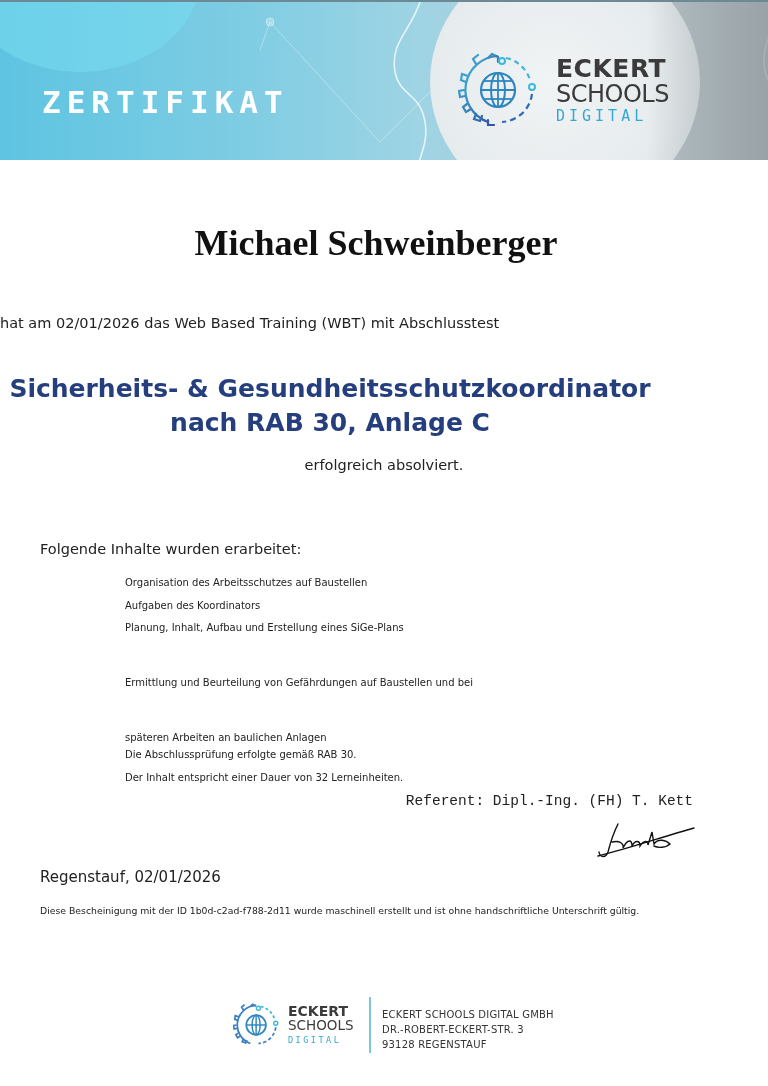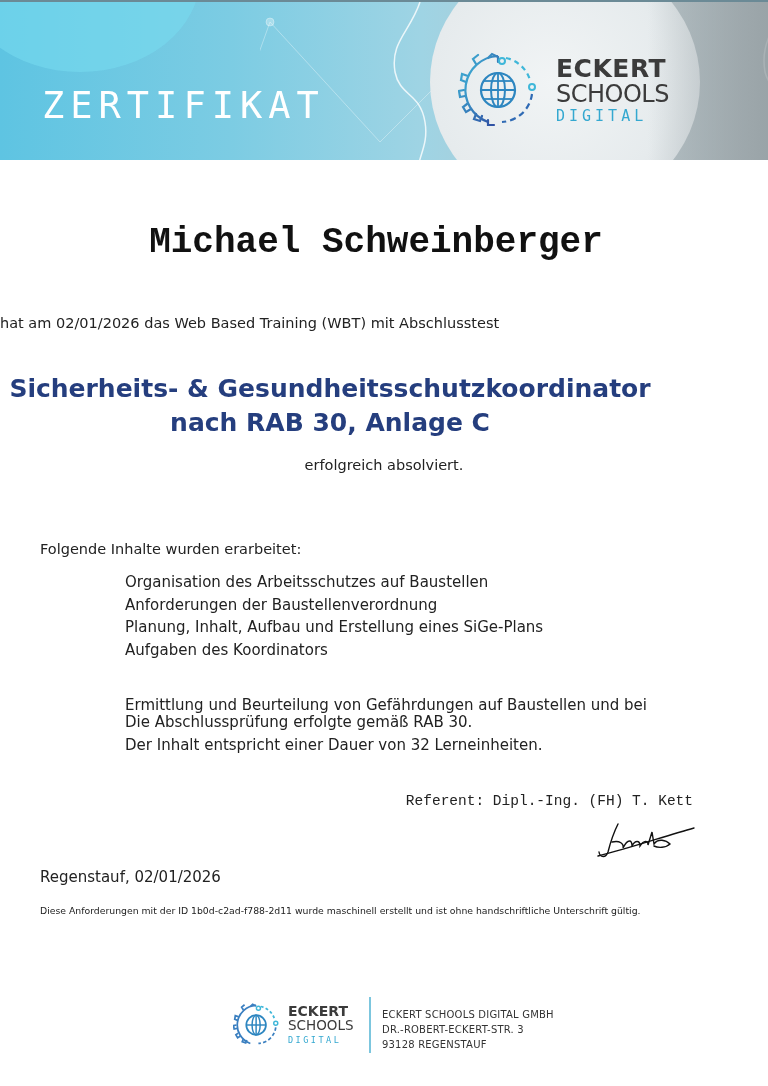--- a/index.html
+++ b/index.html
@@ -23,49 +23,49 @@
     position: absolute; left: 430px; top: -50px; width: 270px; height: 260px;
     border-radius: 50%;
     background: radial-gradient(circle at 45% 50%, #f1f4f5 0%, #e6ebed 60%, #d7dde0 100%);
   }
   .banner .right-shade {
     position: absolute; right: 0; top: 0; width: 120px; height: 160px;
     background: linear-gradient(90deg, rgba(160,170,174,0) 0%, rgba(150,160,164,0.8) 100%);
   }
   .title-zert {
     position: absolute; left: 42px; top: 82px;
-    font-family: "DejaVu Sans Mono", monospace; font-size: 37px; font-weight: normal;
+    font-family: "DejaVu Sans Mono", monospace; font-size: 31px; font-weight: bold;
     letter-spacing: 6px; color: #ffffff;
   }
   .logo-big { position: absolute; left: 458px; top: 48px; width: 230px; height: 80px; }
   .logo-big svg { position: absolute; left: 0; top: 0; }
   .logo-text { position: absolute; left: 98px; top: 6px; line-height: 1; }
   .logo-text .l1 { font-family: "DejaVu Sans", sans-serif; font-weight: bold; font-size: 25px; color: #3b3b3b; letter-spacing: 0.5px; }
   .logo-text .l2 { font-family: "DejaVu Sans", sans-serif; font-size: 24px; color: #3b3b3b; margin-top: 1px; letter-spacing: -0.5px; }
   .logo-text .l3 { font-family: "DejaVu Sans Mono", monospace; font-size: 15px; color: #34a8d0; letter-spacing: 4px; margin-top: 3px; }
 
   .name {
     position: absolute; left: 0; width: 752px; top: 222px; text-align: center;
-    font-family: Liberation Mono, monospace; font-weight: bold; font-size: 36px; color: #111;
+    font-family: Liberation Serif, serif; font-weight: bold; font-size: 36px; color: #111;
   }
   .intro {
     position: absolute; left: 0; width: 768px; top: 315px; 
     font-size: 14.5px; color: #222;
   }
   .course {
     position: absolute; left: 0; width: 660px; top: 372px; text-align: center;
     font-family: "DejaVu Sans", sans-serif; font-weight: bold; font-size: 25px; color: #253e7e;
     line-height: 34px;
   }
   .success {
     position: absolute; left: 0; width: 768px; top: 457px; text-align: center; font-size: 14.5px;
   }
   .contents-heading { position: absolute; left: 40px; top: 541px; font-size: 14.5px; text-align: center; }
   .contents-list { position: absolute; left: 125px; top: 574px; width: 560px; list-style: none; }
-  .contents-list li { font-size: 15px; line-height: 17px; margin-bottom: 5.7px; }
+  .contents-list li { font-size: 10px; line-height: 17px; margin-bottom: 5.7px; }
   .contents-list li.tight { margin-bottom: 0; margin-top: 38px; }
 
   .referent { position: absolute; right: 75px; top: 793px; font-size: 14.5px; font-family: Liberation Mono, monospace; }
   .signature { position: absolute; left: 590px; top: 818px; width: 110px; height: 45px; }
   .place-date { position: absolute; left: 40px; top: 868px; font-size: 15px; }
   .disclaimer { position: absolute; left: 40px; top: 905px; font-size: 9.3px; color: #222; }
 
   .footer-logo { position: absolute; left: 233px; top: 1000px; width: 130px; height: 50px; }
   .footer-logo .ft { position: absolute; left: 55px; top: 4px; line-height: 1; }
   .footer-logo .ft .l1 { font-weight: bold; font-size: 14px; color: #3b3b3b; }
@@ -126,39 +126,39 @@
 <div class="intro">hat am 02/01/2026 das Web Based Training (WBT) mit Abschlusstest</div>
 <div class="course">
   <div>Sicherheits- &amp; Gesundheitsschutzkoordinator</div>
   <div>nach RAB 30, Anlage C</div>
 </div>
 <div class="success">erfolgreich absolviert.</div>
 
 <div class="contents-heading">Folgende Inhalte wurden erarbeitet:</div>
 <ul class="contents-list">
   <li>Organisation des Arbeitsschutzes auf Baustellen</li>
-  <li>Anforderungen der Baustellenverordnung</li>
+  <li>Aufgaben des Koordinators</li>
   <li>Planung, Inhalt, Aufbau und Erstellung eines SiGe-Plans</li>
-  <li>Aufgaben des Koordinators</li>
   <li class="tight">Ermittlung und Beurteilung von Gefährdungen auf Baustellen und bei</li>
+  <li class="tight">späteren Arbeiten an baulichen Anlagen</li>
   <li>Die Abschlussprüfung erfolgte gemäß RAB 30.</li>
   <li>Der Inhalt entspricht einer Dauer von 32 Lerneinheiten.</li>
 </ul>
 
 <div class="referent">Referent: Dipl.-Ing. (FH) T. Kett</div>
 <svg class="signature" viewBox="0 0 110 45">
   <g stroke="#111" stroke-width="1.4" fill="none" stroke-linecap="round">
     <path d="M8,38 C40,30 75,18 104,10"></path>
     <path d="M28,6 C24,14 20,26 18,34 C16,40 10,40 9,34"></path>
     <path d="M22,24 C30,22 34,26 33,30 C38,20 42,22 42,28 C45,22 50,22 50,28 C54,22 58,22 58,27 L62,14 L64,26 C68,20 76,22 80,26 C76,30 68,30 64,28"></path>
   </g>
 </svg>
 
 <div class="place-date">Regenstauf, 02/01/2026</div>
-<div class="disclaimer">Diese Anforderungen mit der ID 1b0d-c2ad-f788-2d11 wurde maschinell erstellt und ist ohne handschriftliche Unterschrift gültig.</div>
+<div class="disclaimer">Diese Bescheinigung mit der ID 1b0d-c2ad-f788-2d11 wurde maschinell erstellt und ist ohne handschriftliche Unterschrift gültig.</div>
 
 <div class="footer-logo">
   <svg width="52" height="50" viewBox="0 0 90 80">
     <path d="M40,6 A34,34 0 0 0 30,72" stroke="#3a7fc0" stroke-width="3" fill="none"></path>
     <path d="M30,8 l4,-4 l6,3 M18,14 l-3,-5 l5,-4 M10,26 l-6,-2 l-1,6 l5,2 M6,40 l-5,1 l1,6 l5,-1 M9,54 l-4,3 l3,5 l5,-3 M18,64 l-2,5 l6,2 l2,-5" stroke="#3a7fc0" stroke-width="3" fill="none"></path>
     <path d="M48,8 A32,32 0 0 1 72,30" stroke="#3fb7d9" stroke-width="3" fill="none" stroke-dasharray="5,4"></path>
     <path d="M74,44 A32,32 0 0 1 44,72" stroke="#3a7fc0" stroke-width="3" fill="none" stroke-dasharray="6,4"></path>
     <circle cx="44" cy="11" r="3.5" stroke="#3fb7d9" stroke-width="2.5" fill="none"></circle>
     <circle cx="74" cy="37" r="3.5" stroke="#3fb7d9" stroke-width="2.5" fill="none"></circle>
     <circle cx="40" cy="40" r="17" stroke="#2d86c0" stroke-width="3" fill="none"></circle>

